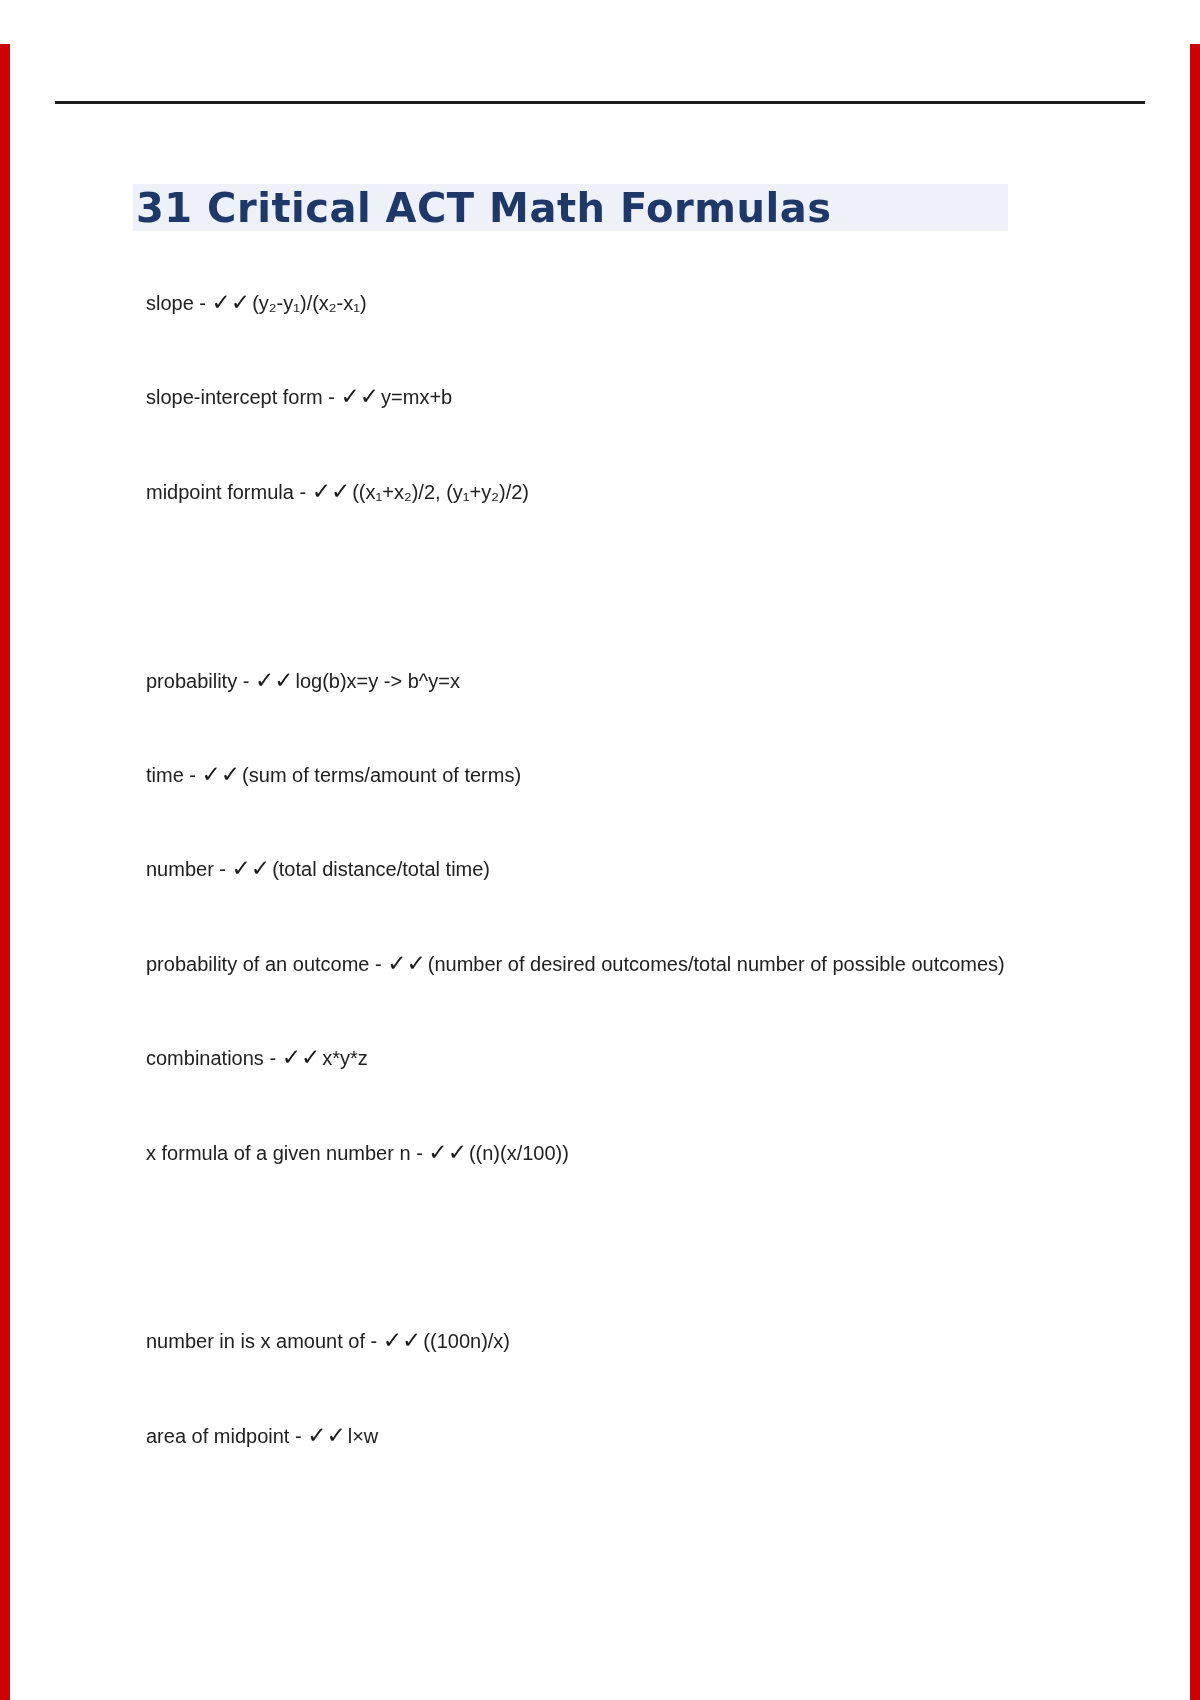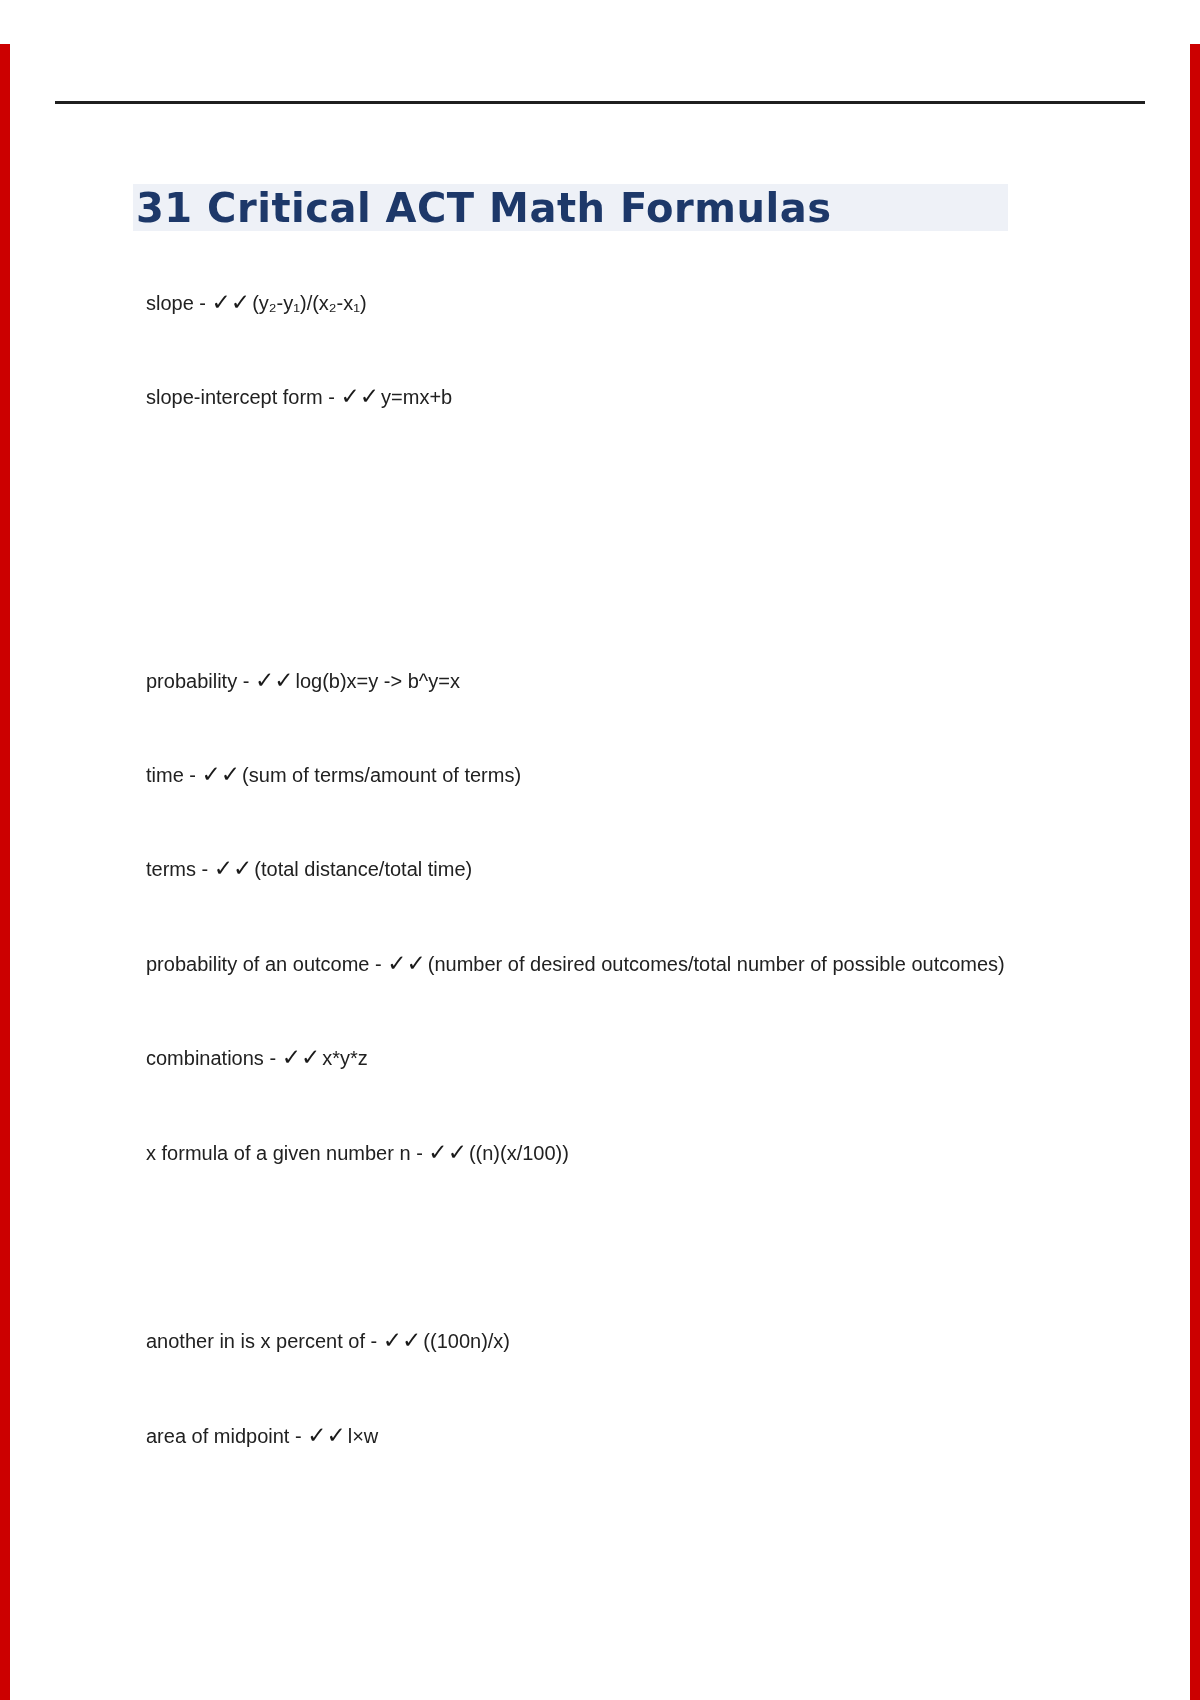--- a/index.html
+++ b/index.html
@@ -97,22 +97,23 @@
   <div class="rule top"></div>
   <div class="rule bottom"></div>
 
   <div class="title-band">
     <h1 class="title">31 Critical ACT Math Formulas</h1>
   </div>
 
   <div class="formula-list">
       <div class="formula-line" style="top: 246px;"><span>slope - </span><span class="checks">✓✓</span><span>(y₂-y₁)/(x₂-x₁)</span></div>
       <div class="formula-line" style="top: 340.4px;"><span>slope-intercept form - </span><span class="checks">✓✓</span><span>y=mx+b</span></div>
+      <div class="formula-line" style="top: 434.8px;"><span>midpoint formula - </span><span class="checks">✓✓</span><span>((x₁+x₂)/2, (y₁+y₂)/2)</span></div>
       <div class="formula-line" style="top: 623.6px;"><span>probability - </span><span class="checks">✓✓</span><span>log(b)x=y -&gt; b^y=x</span></div>
       <div class="formula-line" style="top: 718px;"><span>time - </span><span class="checks">✓✓</span><span>(sum of terms/amount of terms)</span></div>
-      <div class="formula-line" style="top: 812.4px;"><span>terms - </span><span class="checks">✓✓</span><span>(total distance/total time)</span></div>
+      <div class="formula-line" style="top: 812.4px;"><span>number - </span><span class="checks">✓✓</span><span>(total distance/total time)</span></div>
       <div class="formula-line" style="top: 906.8px;"><span>probability of an outcome - </span><span class="checks">✓✓</span><span>(number of desired outcomes/total number of possible outcomes)</span></div>
       <div class="formula-line" style="top: 1001.2px;"><span>combinations - </span><span class="checks">✓✓</span><span>x*y*z</span></div>
       <div class="formula-line" style="top: 1095.6px;"><span>x formula of a given number n - </span><span class="checks">✓✓</span><span>((n)(x/100))</span></div>
-      <div class="formula-line" style="top: 1284.4px;"><span>another in is x percent of - </span><span class="checks">✓✓</span><span>((100n)/x)</span></div>
+      <div class="formula-line" style="top: 1284.4px;"><span>number in is x amount of - </span><span class="checks">✓✓</span><span>((100n)/x)</span></div>
       <div class="formula-line" style="top: 1378.8px;"><span>area of midpoint - </span><span class="checks">✓✓</span><span>l×w</span></div>
     </div>
 </div>
 
 </body></html>

